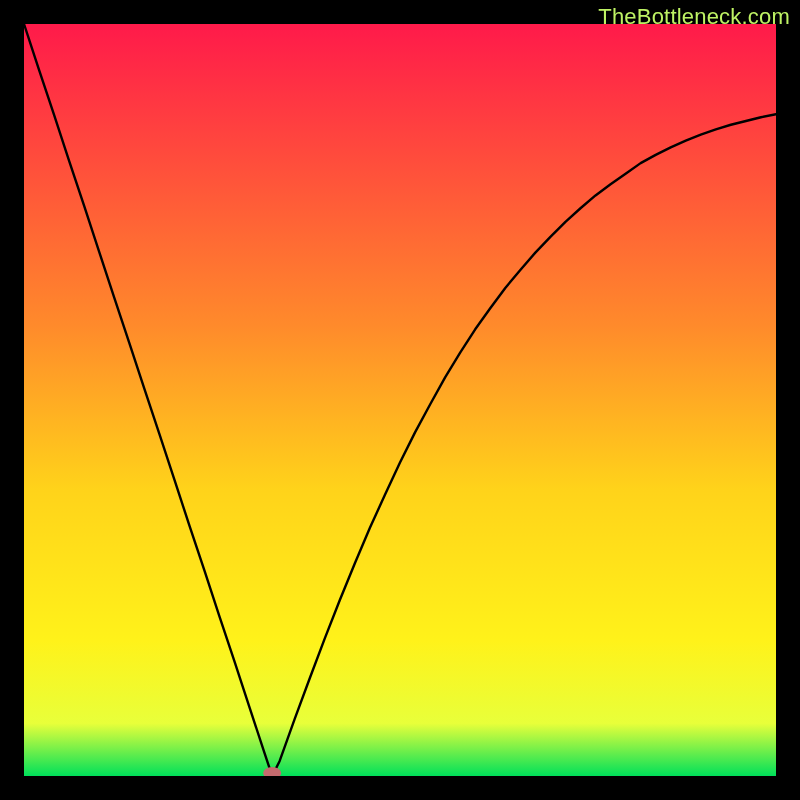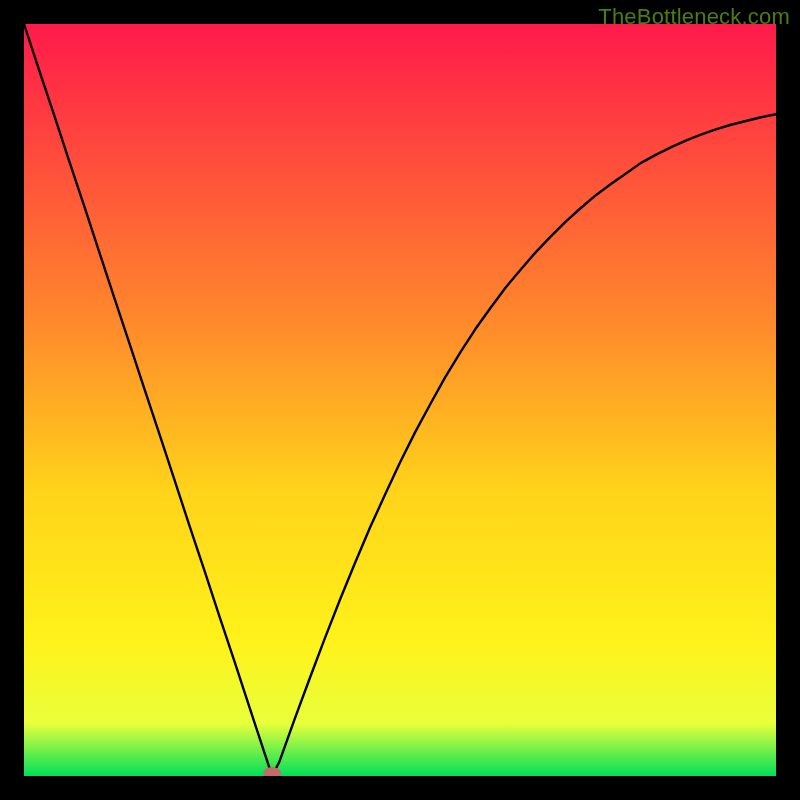--- a/index.html
+++ b/index.html
@@ -26,21 +26,21 @@
   }
   .plot-area svg {
     display: block;
     width: 752px;
     height: 752px;
   }
   .watermark {
     position: absolute;
     top: 4px;
     right: 10px;
-    color: #4d7c0f;
+    color: #bef264;
     font-size: 22px;
     letter-spacing: 0.2px;
     font-weight: 400;
     user-select: none;
   }
 </style>
 </head>
 <body>
 
 <div class="stage">

